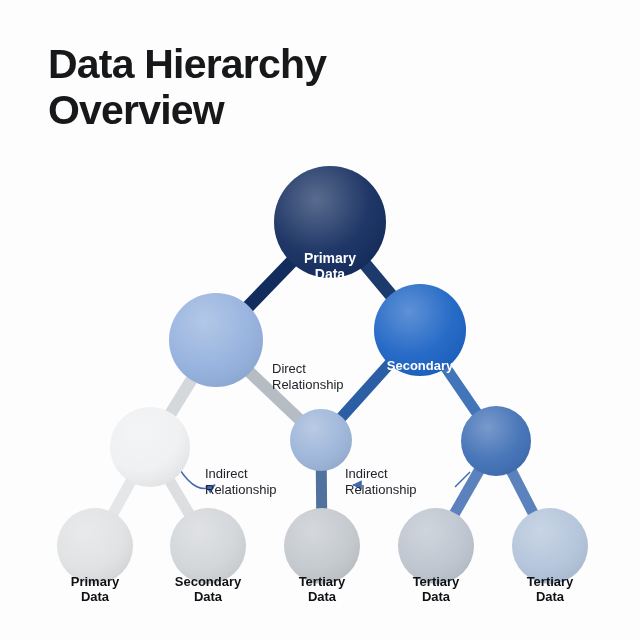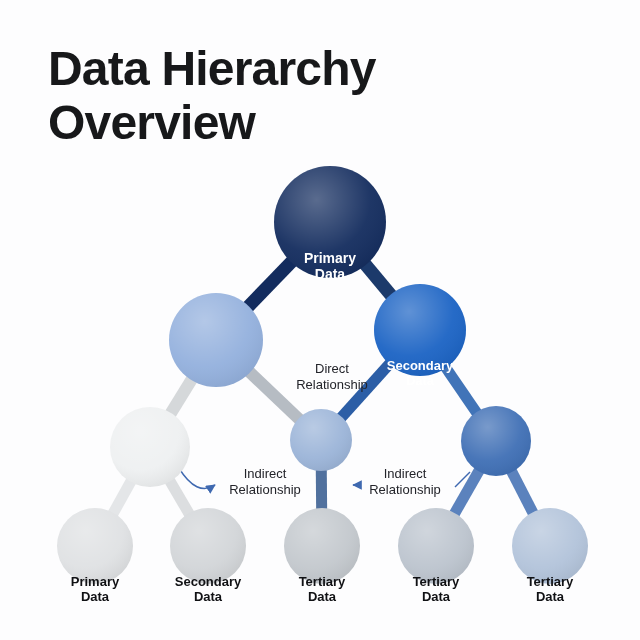--- a/index.html
+++ b/index.html
@@ -18,21 +18,21 @@
     position: relative;
     width: 640px;
     height: 640px;
     background: #fdfdfe;
   }
   #page-title {
     position: absolute;
     left: 48px;
     top: 42px;
     width: 420px;
-    font-size: 48px;
+    font-size: 41px;
     line-height: 1.12;
     font-weight: bold;
     letter-spacing: -0.8px;
     color: #17181a;
     white-space: pre-line;
     font-family: "Liberation Sans", sans-serif;
   }
   #diagram-svg {
     position: absolute;
     left: 0;
@@ -47,21 +47,20 @@
     font-weight: bold;
     line-height: 1.16;
     white-space: pre-line;
     pointer-events: none;
     margin-top: 48px;
   }
   .label-light { color: #ffffff; }
   .label-dark  { color: #101114; }
   .edge-label {
     position: absolute;
-    text-align: center;
     font-family: "Liberation Sans", sans-serif;
     font-weight: normal;
     font-size: 13px;
     line-height: 1.22;
     color: #23242a;
     white-space: pre-line;
     pointer-events: none;
   }
 </style>
 </head>

